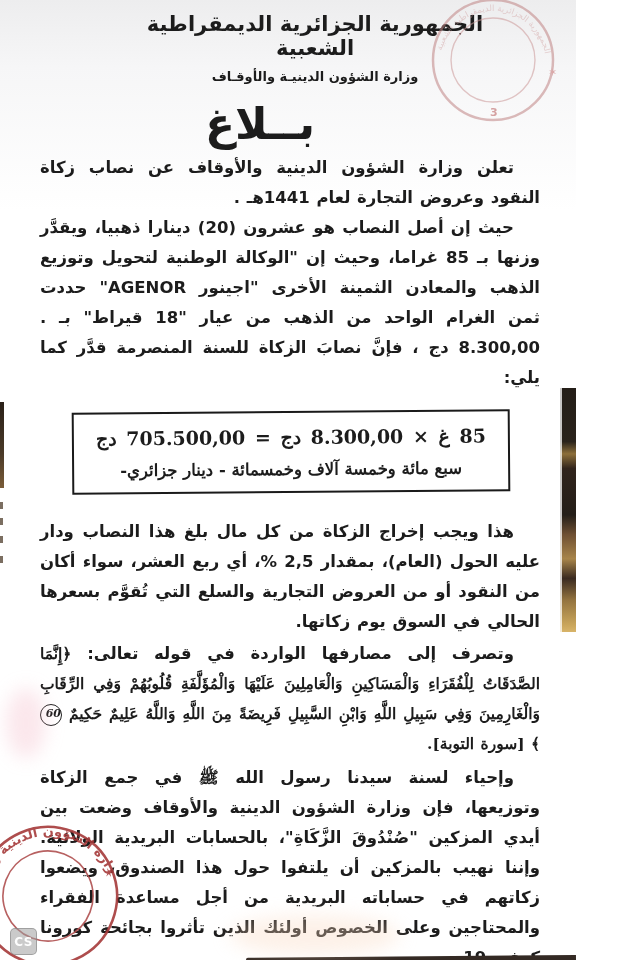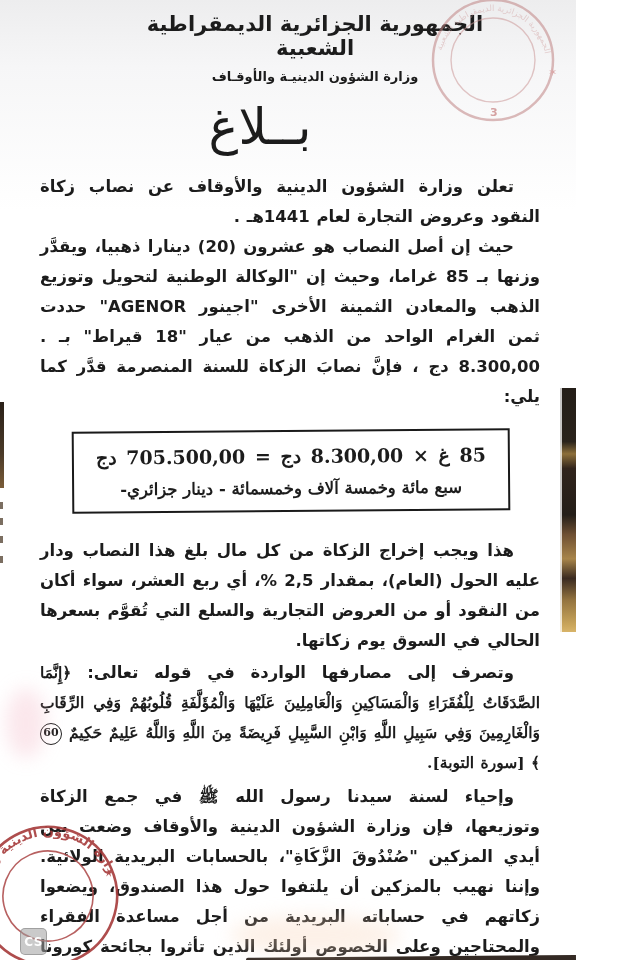--- a/index.html
+++ b/index.html
@@ -6,38 +6,38 @@
   .page{
     position:relative;width:576px;height:960px;overflow:hidden;
     background:linear-gradient(180deg,#ededee 0%,#f6f6f7 7%,#ffffff 22%,#ffffff 100%);
     font-family:"DejaVu Sans",sans-serif;color:#1c1c1c;
   }
   .sheet{position:absolute;inset:0;padding:12px 36px 0 40px;}
   .doc-header{text-align:center;padding:0 40px 0 90px;direction:rtl;}
   .doc-header .line1{font-size:21px;font-weight:bold;letter-spacing:1px;}
   .doc-header .line2{font-size:13px;font-weight:bold;margin-top:9px;letter-spacing:2px;}
   .doc-title{
-    text-align:center;font-size:50px;font-weight:normal;direction:rtl;
-    margin:14px 60px 16px 0;letter-spacing:1px;
+    text-align:center;font-size:44px;font-weight:bold;direction:rtl;
+    margin:14px 60px 4px 0;letter-spacing:1px;
   }
   .body-text{direction:rtl;}
   .body-text p{
     margin:0;text-align:justify;font-size:16.5px;font-weight:700;
     line-height:1.82;text-indent:26px;word-spacing:1px;
   }
   p.p-intro{}
   p.p-nisab{}
   p.p-rate{margin-top:24px;}
   p.p-verse{margin-top:2px;}
   p.p-sunnah{margin-top:4px;}
   .verse{font-family:"DejaVu Serif",serif;font-size:15.5px;}
   .verse-number{
     display:inline-block;width:20px;height:20px;line-height:18px;border:1.5px solid #222;
-    border-radius:50%;font-size:11px;text-align:center;vertical-align:middle;
-    font-family:"DejaVu Serif",serif;text-indent:0;
+    border-radius:50%;font-size:11px;text-align:right;vertical-align:middle;
+    font-family:"DejaVu Serif",serif;text-indent:0;font-style:italic;
   }
   .calc-box{
     margin:18px 30px 0 32px;border:2.5px solid #1a1a1a;direction:rtl;
     padding:13px 8px 12px;text-align:center;transform:rotate(-0.45deg);
     background:rgba(255,255,255,0.6);
   }
   .calc-box .formula{
     font-family:"DejaVu Serif",serif;font-size:19px;font-weight:bold;word-spacing:3px;
   }
   .calc-box .in-words{font-size:16.5px;font-weight:bold;margin-top:12px;font-family:"DejaVu Serif",serif;}
@@ -57,21 +57,21 @@
     transform:rotate(-0.5deg);transform-origin:right bottom;border-radius:2px 0 0 0;
   }
   .smudge{position:absolute;border-radius:50%;filter:blur(9px);pointer-events:none;}
   .smudge.s1{left:6px;top:688px;width:40px;height:70px;background:rgba(240,170,185,0.28);}
   .smudge.s2{left:230px;top:915px;width:170px;height:40px;background:rgba(250,215,190,0.35);}
   
   .stamp{position:absolute;pointer-events:none;}
   .stamp.top-right{top:-6px;right:8px;opacity:0.55;}
   .stamp.bottom-left{left:-34px;top:812px;opacity:0.9;}
   
-  .scan-footer{position:absolute;left:20px;bottom:5px;display:flex;align-items:center;}
+  .scan-footer{position:absolute;left:10px;bottom:5px;display:flex;align-items:center;}
   .cs-logo{
     width:25px;height:25px;border-radius:5px;background:rgba(158,158,158,0.55);
     border:1px solid rgba(120,120,120,0.5);color:#fdfdfd;font-weight:bold;font-size:12px;
     display:flex;align-items:center;justify-content:center;letter-spacing:.5px;
   }
   .cs-text{margin-left:11px;color:#9b9b9b;font-size:15.5px;letter-spacing:.3px;}
 </style>
 </head>
 <body>
 

